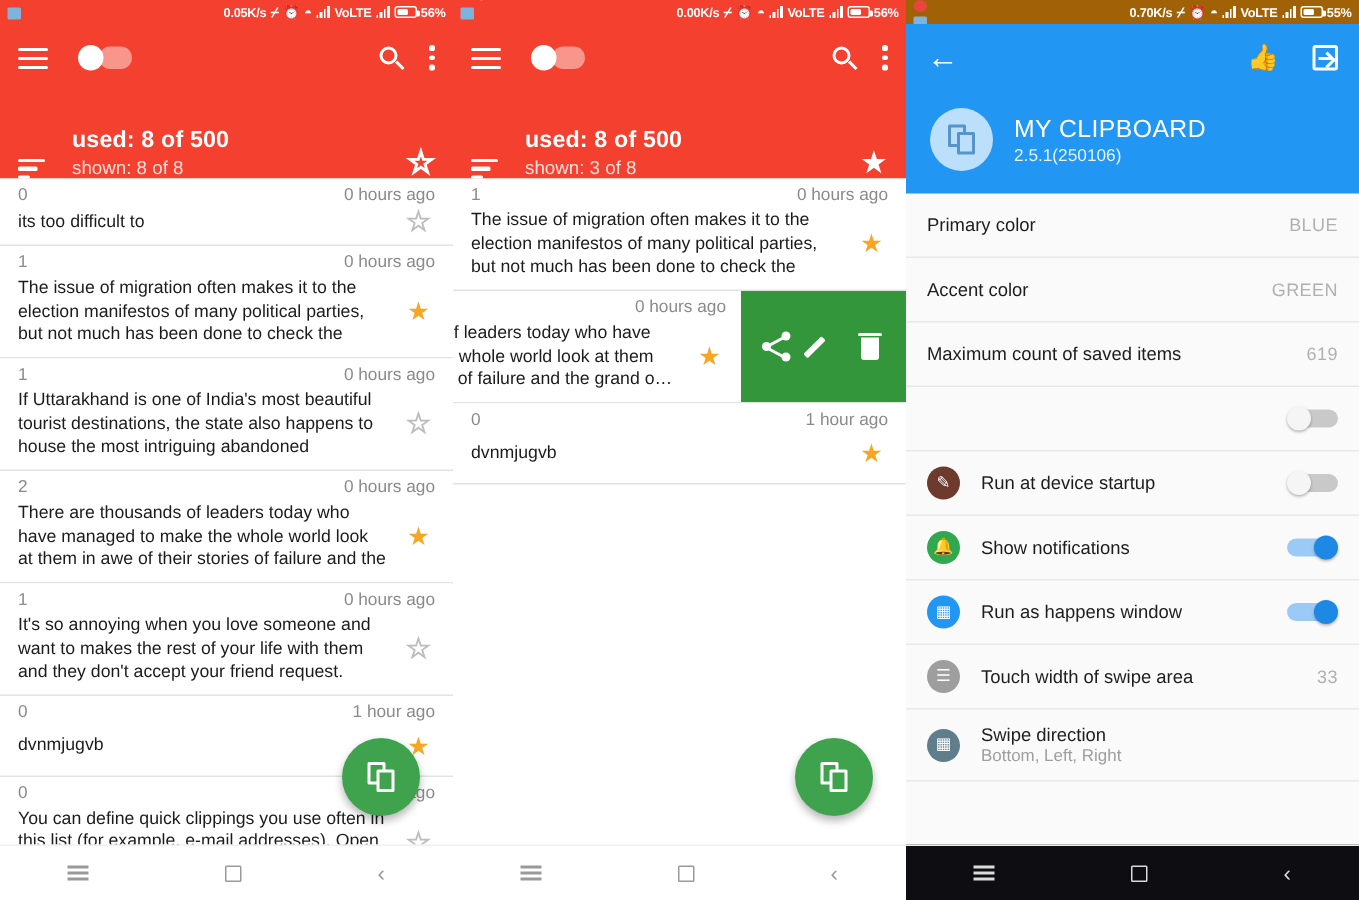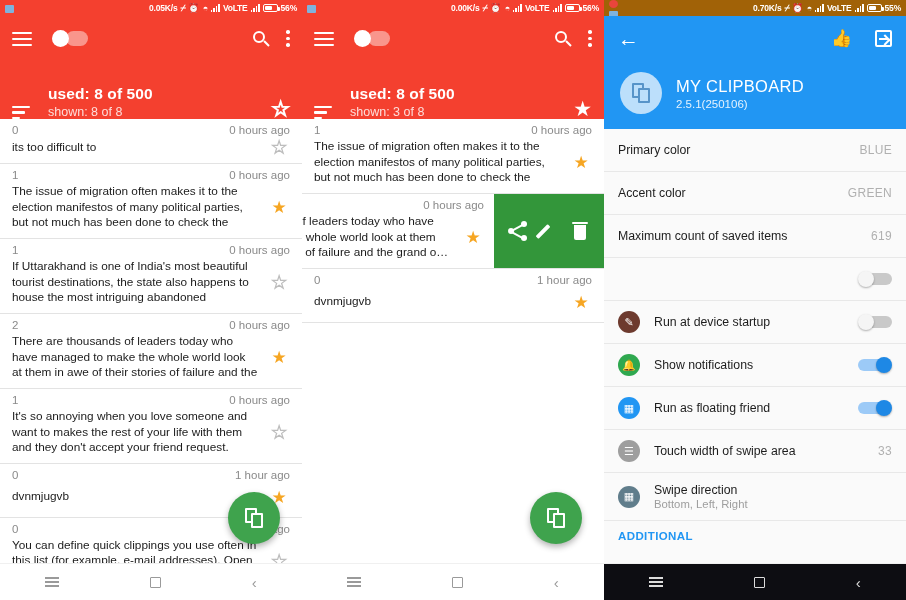--- a/index.html
+++ b/index.html
@@ -558,40 +558,39 @@
       <div class="set-row">
         <div class="set-ico" style="background:#2fa84f;">🔔</div>
         <div class="set-label">Show notifications</div>
         <div class="sw on">
             <div class="trk"></div>
             <div class="knb"></div>
           </div>
       </div>
       <div class="set-row">
         <div class="set-ico" style="background:#2196f3;">▦</div>
-        <div class="set-label">Run as floating friend</div>
+        <div class="set-label">Run as happens window</div>
         <div class="sw on">
             <div class="trk"></div>
             <div class="knb"></div>
           </div>
       </div>
       <div class="set-row">
         <div class="set-ico" style="background:#9e9e9e;">☰</div>
         <div class="set-label">Touch width of swipe area</div>
         <div class="set-value">33</div>
       </div>
       <div class="set-row" style="min-height:48px;">
         <div class="set-ico" style="background:#607d8b;">▦</div>
         <div>
           <div class="set-label">Swipe direction</div>
           <div class="set-sub">Bottom, Left, Right</div>
         </div>
       </div>
 
-      <div class="set-head">ADDITIONAL</div>
     </div>
 
     <div class="navbar dark">
       <div class="nv-bars">
           <i></i>
           <i></i>
           <i></i>
         </div>
       <div class="nv-sq"></div>
       <div class="nv">‹</div>

